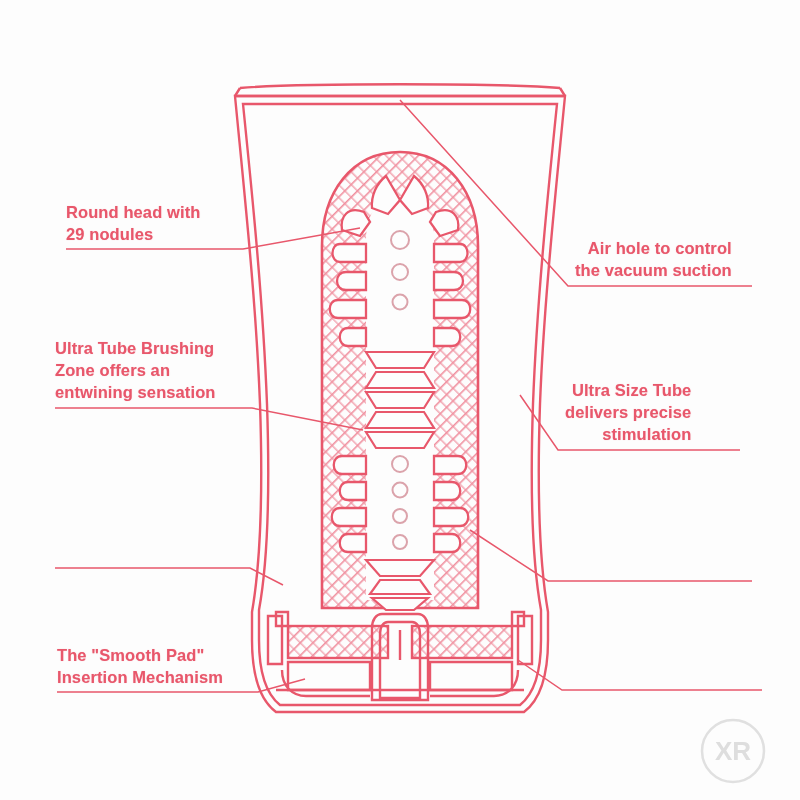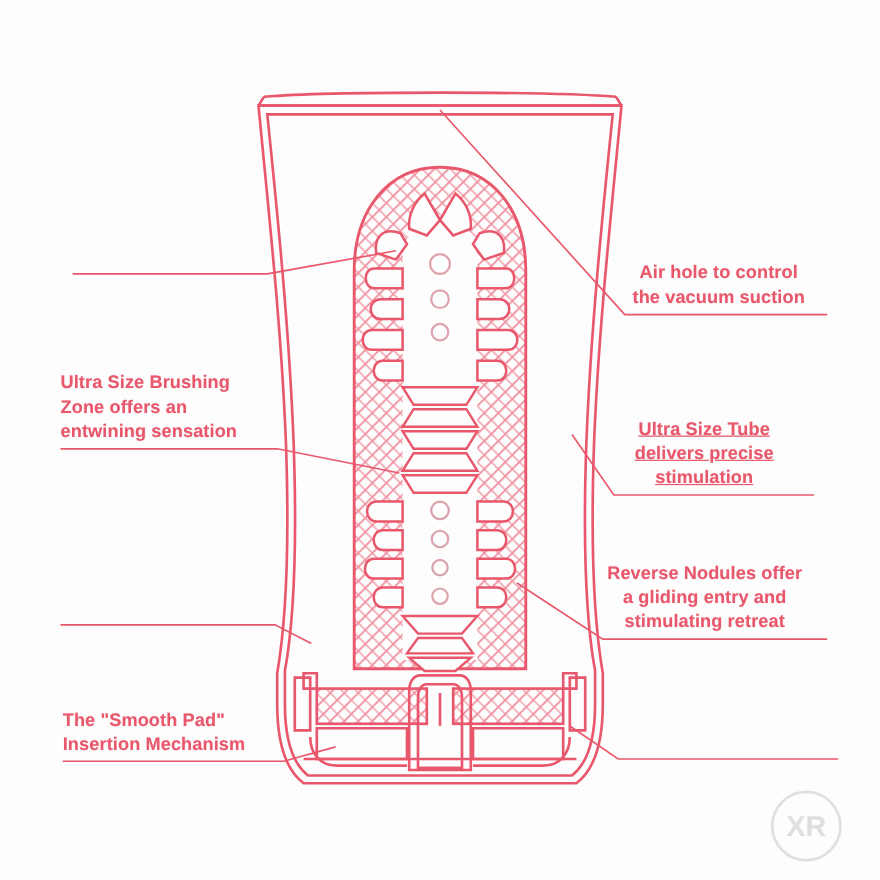--- a/index.html
+++ b/index.html
@@ -25,21 +25,21 @@
     position: absolute;
     color: #e8576b;
     font-weight: bold;
     font-size: 16.5px;
     line-height: 1.33;
     letter-spacing: 0.1px;
     white-space: pre-line;
     text-shadow: 0 0 1px rgba(232,87,107,0.35);
   }
   .callout.left  { text-align: left; }
-  .callout.right { text-align: center; }
+  .callout.right { text-align: right; }
 </style>
 </head>
 <body>
 
 <div id="page">
 
   <svg id="diagram-svg" viewBox="0 0 800 800">
     <defs>
       <pattern id="hatchA" width="9" height="9" patternTransform="rotate(45)" patternUnits="userSpaceOnUse">
         <line x1="0" y1="0" x2="0" y2="9" stroke="#f0909f" stroke-width="3.2"></line>
@@ -210,34 +210,33 @@
       <path d="M752,581 L548,581 L470,530"></path>
       <path d="M762,690 L562,690 L518,660"></path>
     </g>
 
     <g id="watermark-grp" transform="translate(700,718)">
       <circle cx="33" cy="33" r="31" fill="none" stroke="#e0e0e0" stroke-width="2.5"></circle>
       <text x="33" y="42" text-anchor="middle" font-family="Liberation Sans, sans-serif" font-size="26" font-weight="bold" fill="#dedede">XR</text>
     </g>
   </svg>
 
-
-  <div class="callout left" style="left:55px; top:338px;">Ultra Size Brushing
+  <div class="callout left" style="left:66px; top:202px;">Round head with
+29 nodules</div>
+
+  <div class="callout left" style="left:55px; top:338px;">Ultra Tube Brushing
 Zone offers an
 entwining sensation</div>
 
 
   <div class="callout left" style="left:57px; top:645px;">The "Smooth Pad"
 Insertion Mechanism</div>
 
   <div class="callout right" style="left:575px; top:238px;">Air hole to control
 the vacuum suction</div>
 
-  <div class="callout right" style="left:577px; top:380px;text-decoration:underline;">Ultra Size Tube
+  <div class="callout right" style="left:565px; top:380px;">Ultra Size Tube
 delivers precise
 stimulation</div>
 
-  <div class="callout right" style="left:552px; top:511px;">Reverse Nodules offer
-a gliding entry and
-stimulating retreat</div>
 
 
 </div>
 
 </body></html>

